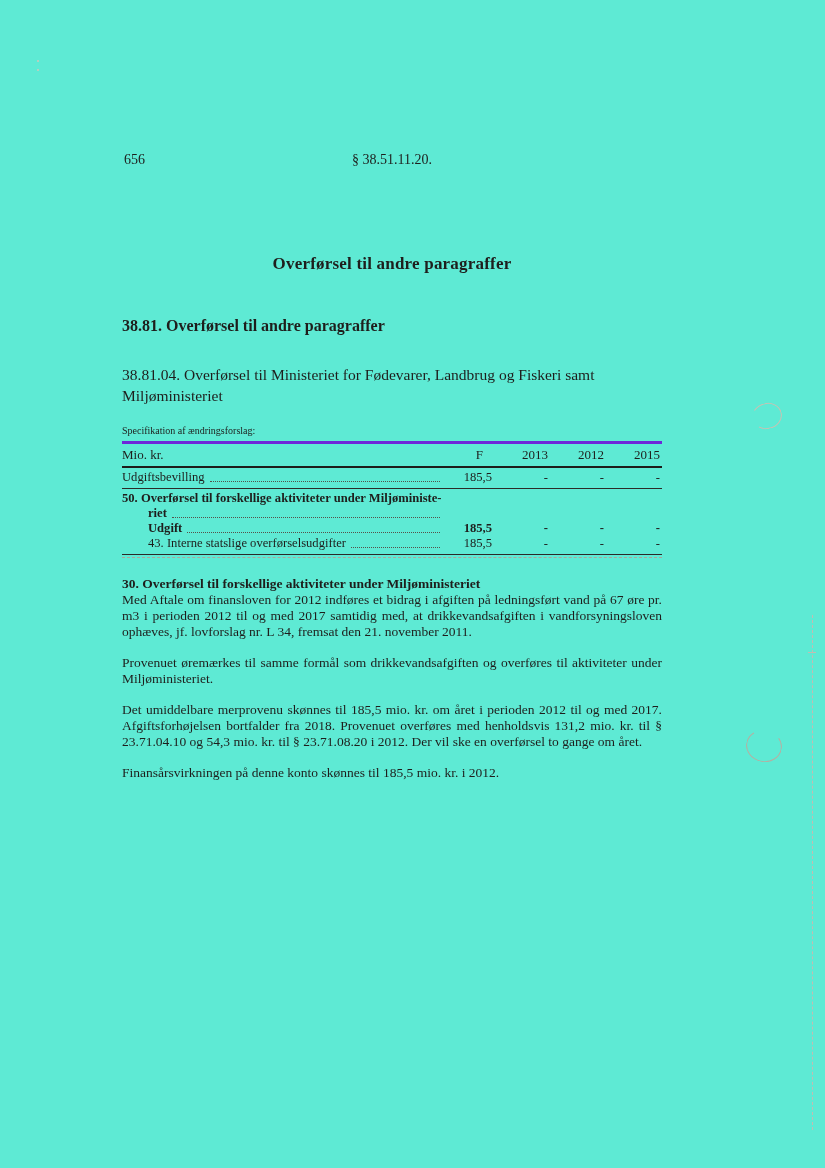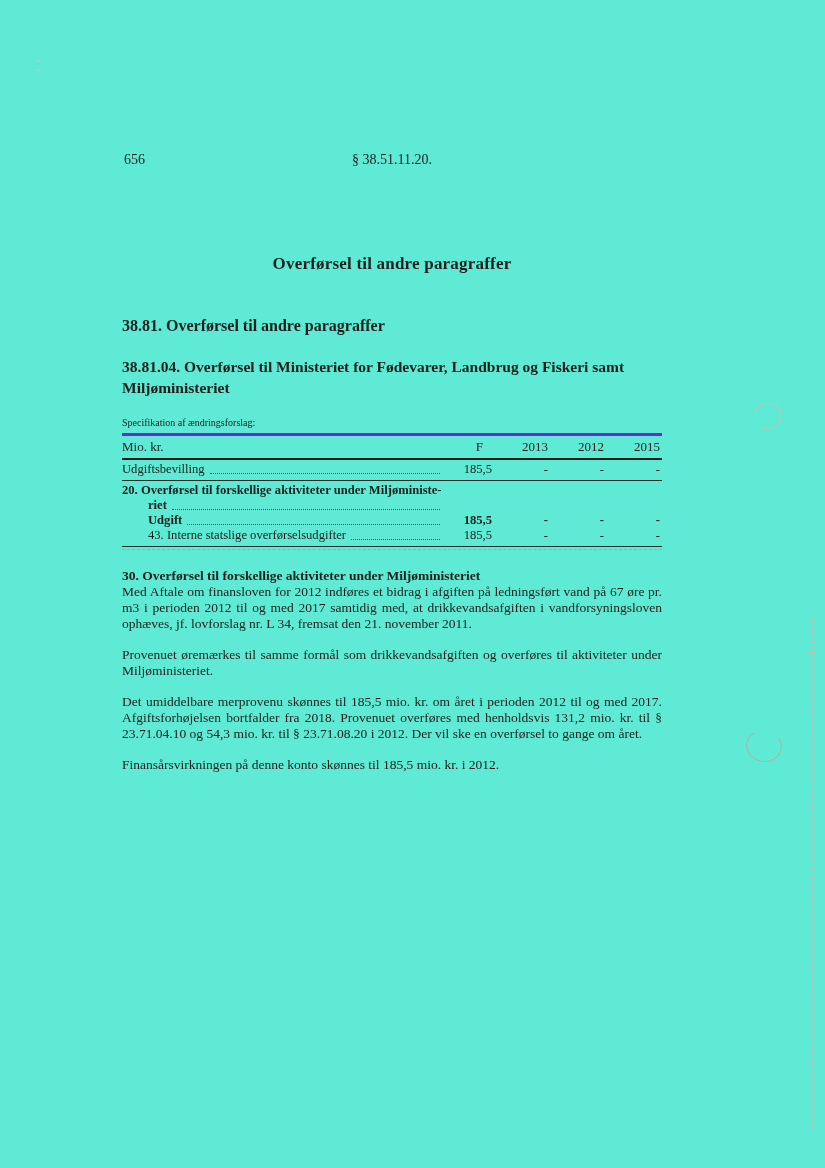--- a/index.html
+++ b/index.html
@@ -27,21 +27,21 @@
 
   
   .h-chapter {
     margin-top:86px; text-align:center;
     font-size:17px; font-weight:bold; letter-spacing:.2px;
   }
   .h-section {
     margin-top:43px; font-size:16px; font-weight:bold;
   }
   .h-subsection {
-    margin-top:22px; font-size:15.5px; font-weight:bold; line-height:1.35;
+    margin-top:30px; font-size:15.5px; font-weight:normal; line-height:1.35;
   }
 
   
   .caption {
     margin-top:18px; font-size:10px; margin-bottom:5px;
   }
   .spec-table { border-top:3px solid #6d28d9; font-size:12.6px; }
   .trow { display:flex; align-items:flex-end; line-height:15px; }
   .thead { padding:3px 0 4px; border-bottom:2.5px solid #1d1d1a; font-size:13px; }
   .tbody-row { padding:2px 0 2px; }
@@ -128,21 +128,21 @@
         <span class="tlabel">
           <span class="lbl">Udgiftsbevilling</span>
           <span class="dots"></span>
         </span>
         <span class="tcol tcol-f">185,5</span>
         <span class="tcol">-</span>
         <span class="tcol">-</span>
         <span class="tcol">-</span>
       </div>
 
-      <div class="trow-full bold">20. Overførsel til forskellige aktiviteter under Miljøministe-</div>
+      <div class="trow-full bold">50. Overførsel til forskellige aktiviteter under Miljøministe-</div>
 
       <div class="trow bold">
         <span class="tlabel indent">
           <span class="lbl">riet</span>
           <span class="dots"></span>
         </span>
         <span class="tcol tcol-f"></span>
         <span class="tcol"></span>
         <span class="tcol"></span>
         <span class="tcol"></span>

